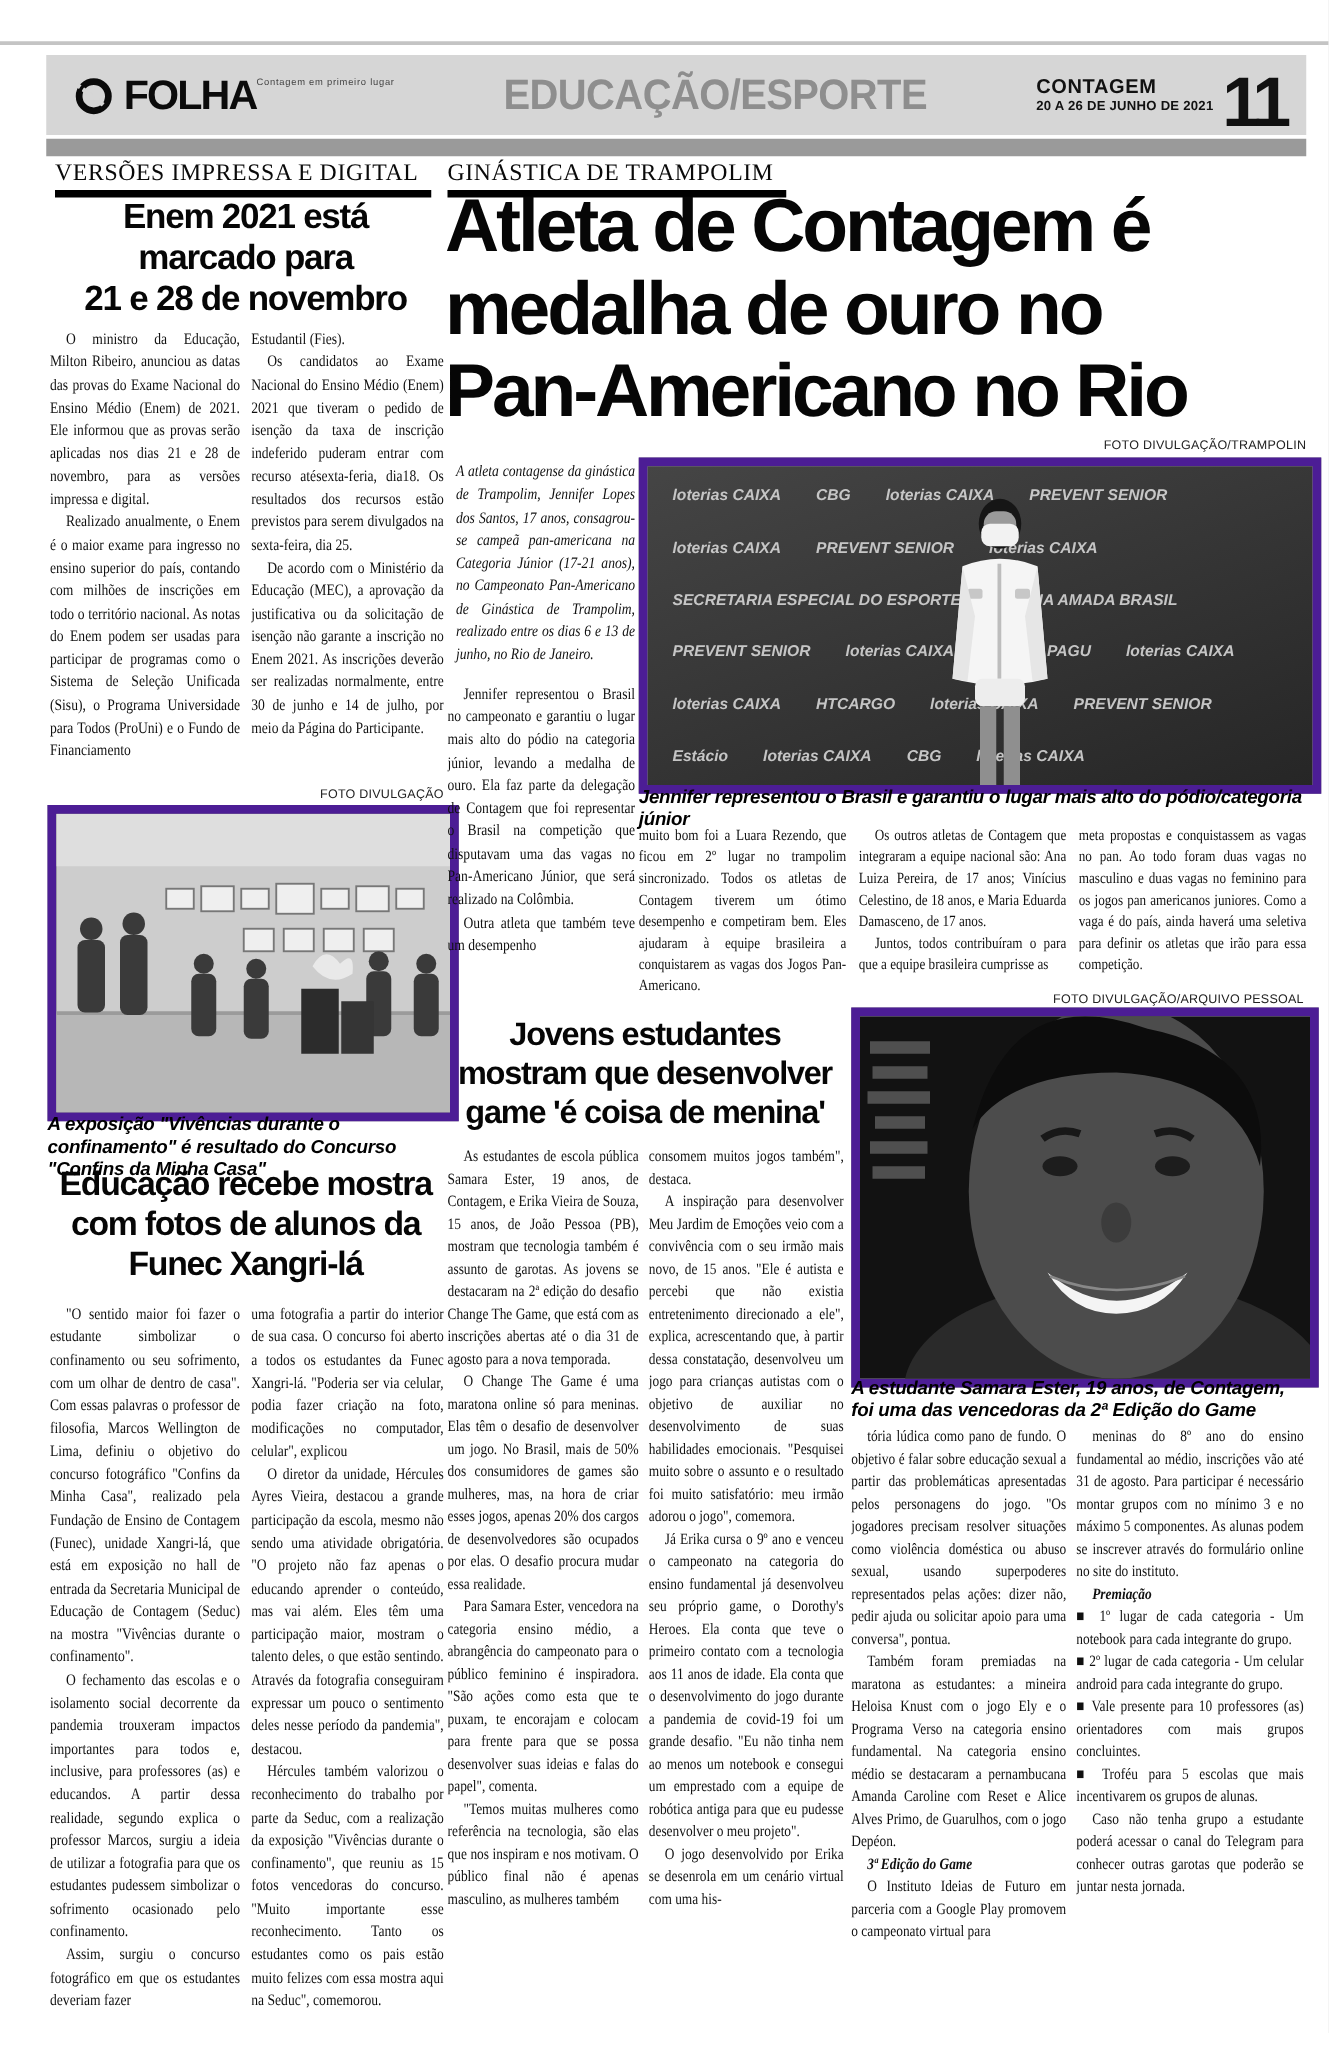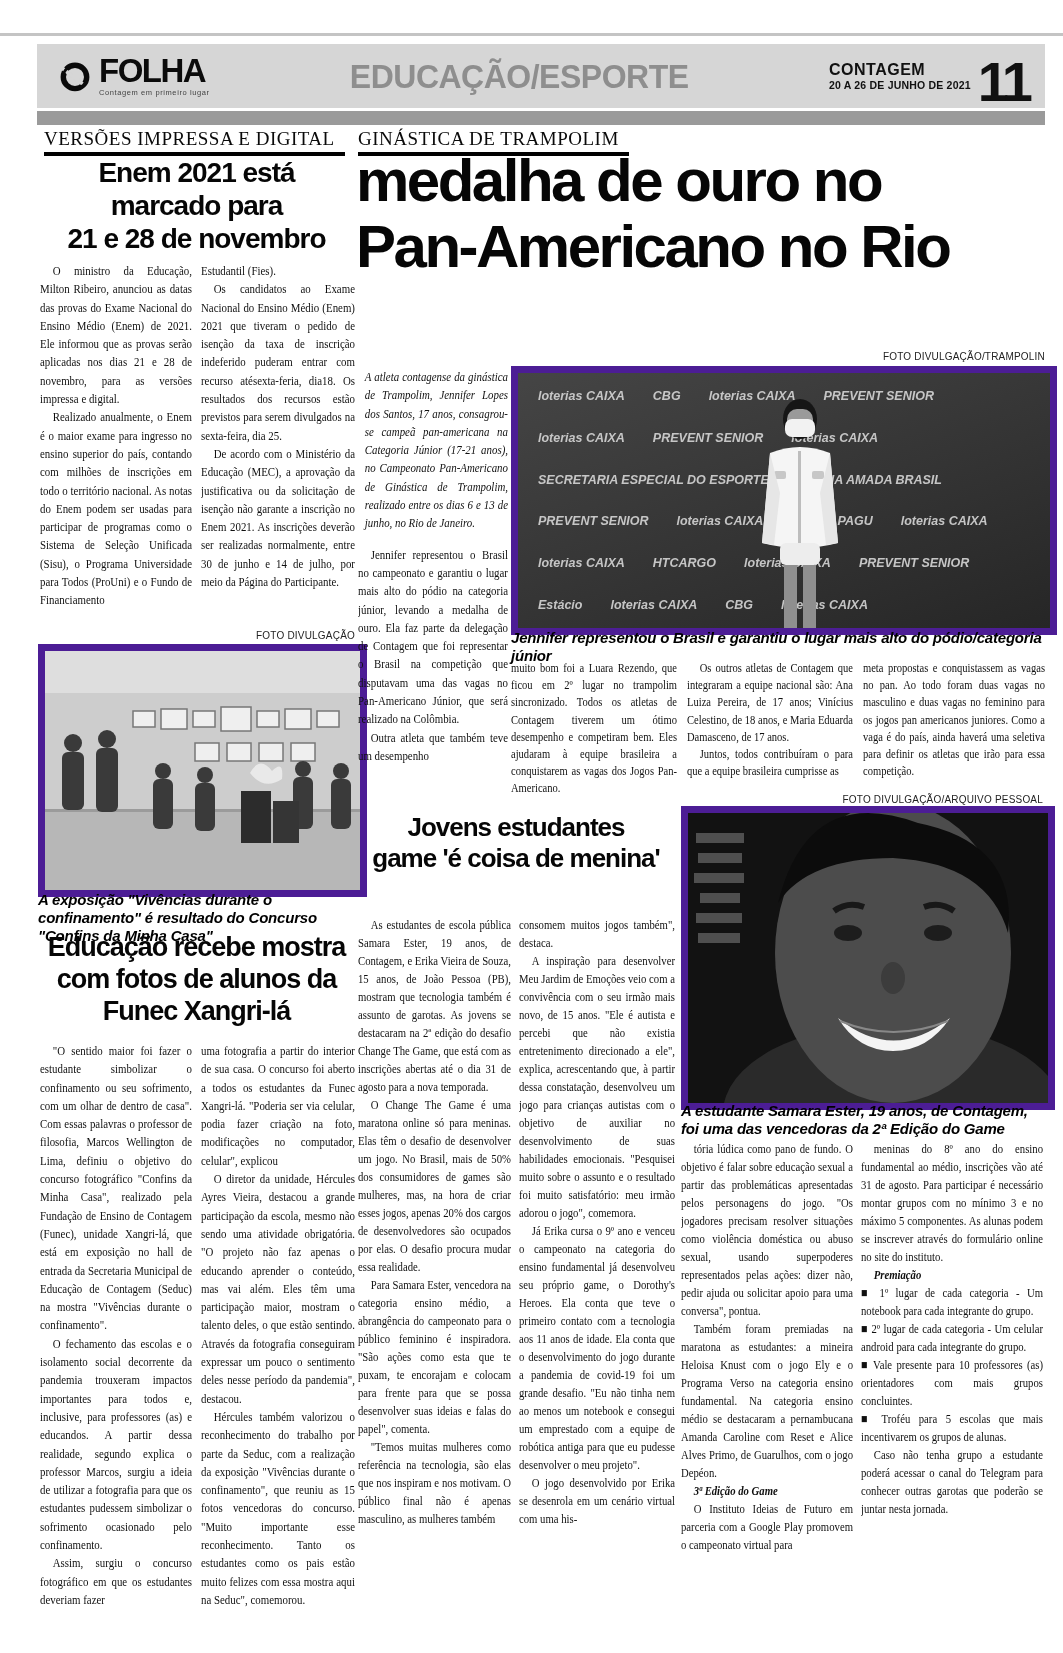--- a/index.html
+++ b/index.html
@@ -5,34 +5,34 @@
   html,body{margin:0;padding:0;background:#e8e8e8;}
   #page{position:relative;width:1063px;height:1653px;background:#fff;overflow:hidden;
         font-family:"Liberation Serif", serif;color:#111;margin:0 auto;}
   .abs{position:absolute;}
   .toprule{left:0;top:33px;width:1063px;height:3px;background:#c4c4c4;}
   
   .hbar{left:37px;top:44px;width:1008px;height:64px;background:#d6d6d6;
         display:flex;align-items:center;justify-content:space-between;}
   .logo-block{display:flex;align-items:center;gap:6px;padding-left:20px;}
   .logo-circle{width:36px;height:36px;flex:0 0 auto;}
-  .logo-col{display:flex;flex-direction:column;}
+  .logo-col{display:flex;}
   .logo-text{font:bold 33px "Liberation Sans",sans-serif;letter-spacing:-1.5px;color:#0b0b0b;line-height:0.95;}
   .logo-tag{font:7.5px "Liberation Sans",sans-serif;color:#444;letter-spacing:.6px;margin-top:1px;}
   .section-title{font:bold 34px "Liberation Sans",sans-serif;color:#8e8e8e;letter-spacing:-.5px;
                  transform:scaleX(.94);white-space:nowrap;}
   .edition{display:flex;align-items:center;gap:7px;padding-right:16px;}
   .edition-txt{}
   .edition-city{font:bold 16px "Liberation Sans",sans-serif;letter-spacing:.5px;}
   .edition-date{font:bold 10.5px "Liberation Sans",sans-serif;letter-spacing:.2px;}
   .pagenum{font:bold 56px "Liberation Sans",sans-serif;letter-spacing:-4px;line-height:.85;margin-top:12px;}
   .header-strip{left:37px;top:111px;width:1008px;height:14px;background:#9a9a9a;}
   
   .kicker{font-family:"Liberation Serif",serif;font-size:19px;letter-spacing:.5px;color:#0a0a0a;
-          border-bottom:4px solid #000000;padding:0 10px 2px 0;display:inline-block;white-space:nowrap;}
+          border-bottom:6px solid #000000;padding:0 10px 2px 0;display:inline-block;white-space:nowrap;}
   .headline{font-family:"Liberation Sans",sans-serif;font-weight:bold;color:#060606;text-align:center;}
   .hl-line{display:block;}
   .hl-enem{font-size:28px;line-height:33px;letter-spacing:-1px;}
   .hl-big{font-size:60px;line-height:66px;letter-spacing:-2.5px;text-align:left;}
   .hl-mostra{font-size:27px;line-height:32px;letter-spacing:-1px;}
   .hl-game{font-size:26px;line-height:31px;letter-spacing:-1px;}
   
   .body-col{overflow:hidden;}
   .flow{width:117.65%;transform:scaleX(.85);transform-origin:0 0;}
   .body-col p{margin:0;text-indent:15px;text-align:justify;font-family:"Liberation Serif",serif;color:#101010;}
@@ -166,20 +166,21 @@
         <p>uma fotografia a partir do interior de sua casa. O concurso foi aberto a todos os estudantes da Funec Xangri-lá. "Poderia ser via celular, podia fazer criação na foto, modificações no computador, celular", explicou</p>
         <p>O diretor da unidade, Hércules Ayres Vieira, destacou a grande participação da escola, mesmo não sendo uma atividade obrigatória. "O projeto não faz apenas o educando aprender o conteúdo, mas vai além. Eles têm uma participação maior, mostram o talento deles, o que estão sentindo. Através da fotografia conseguiram expressar um pouco o sentimento deles nesse período da pandemia", destacou.</p>
         <p>Hércules também valorizou o reconhecimento do trabalho por parte da Seduc, com a realização da exposição "Vivências durante o confinamento", que reuniu as 15 fotos vencedoras do concurso. "Muito importante esse reconhecimento. Tanto os estudantes como os pais estão muito felizes com essa mostra aqui na Seduc", comemorou.</p>
       </div>
   </div>
 
   <div class="abs" style="left:358px;top:128px;">
     <span class="kicker">GINÁSTICA DE TRAMPOLIM</span>
   </div>
   <h1 class="abs headline hl-big" style="left:356px;top:148px;width:692px;margin:0;">
+    <span class="hl-line">Atleta de Contagem é</span>
     <span class="hl-line">medalha de ouro no</span>
     <span class="hl-line">Pan-Americano no Rio</span>
   </h1>
   <div class="abs credit" style="left:511px;top:351px;width:534px;">FOTO DIVULGAÇÃO/TRAMPOLIN</div>
 
   <div class="abs body-col t-std" style="left:358px;top:368px;width:150px;height:444px;">
     <div class="flow">
       <p class="lead-para">A atleta contagense da ginástica de Trampolim, Jennifer Lopes dos Santos, 17 anos, consagrou-se campeã pan-americana na Categoria Júnior (17-21 anos), no Campeonato Pan-Americano de Ginástica de Trampolim, realizado entre os dias 6 e 13 de junho, no Rio de Janeiro.</p>
       <div>
           <p>Jennifer representou o Brasil no campeonato e garantiu o lugar mais alto do pódio na categoria júnior, levando a medalha de ouro. Ela faz parte da delegação de Contagem que foi representar o Brasil na competição que disputavam uma das vagas no Pan-Americano Júnior, que será realizado na Colômbia.</p>
@@ -241,20 +242,21 @@
       </div>
   </div>
   <div class="abs body-col t-below cont" style="left:863px;top:660px;width:182px;height:150px;">
     <div class="flow">
         <p>meta propostas e conquistassem as vagas no pan. Ao todo foram duas vagas no masculino e duas vagas no feminino para os jogos pan americanos juniores. Como a vaga é do país, ainda haverá uma seletiva para definir os atletas que irão para essa competição.</p>
       </div>
   </div>
 
   <h1 class="abs headline hl-game" style="left:356px;top:812px;width:320px;margin:0;">
     <span class="hl-line">Jovens estudantes</span>
+    <span class="hl-line">mostram que desenvolver</span>
     <span class="hl-line">game 'é coisa de menina'</span>
   </h1>
   <div class="abs body-col t-game" style="left:358px;top:916px;width:153px;height:737px;">
     <div class="flow">
         <p>As estudantes de escola pública Samara Ester, 19 anos, de Contagem, e Erika Vieira de Souza, 15 anos, de João Pessoa (PB), mostram que tecnologia também é assunto de garotas. As jovens se destacaram na 2ª edição do desafio Change The Game, que está com as inscrições abertas até o dia 31 de agosto para a nova temporada.</p>
         <p>O Change The Game é uma maratona online só para meninas. Elas têm o desafio de desenvolver um jogo. No Brasil, mais de 50% dos consumidores de games são mulheres, mas, na hora de criar esses jogos, apenas 20% dos cargos de desenvolvedores são ocupados por elas. O desafio procura mudar essa realidade.</p>
         <p>Para Samara Ester, vencedora na categoria ensino médio, a abrangência do campeonato para o público feminino é inspiradora. "São ações como esta que te puxam, te encorajam e colocam para frente para que se possa desenvolver suas ideias e falas do papel", comenta.</p>
         <p>"Temos muitas mulheres como referência na tecnologia, são elas que nos inspiram e nos motivam. O público final não é apenas masculino, as mulheres também</p>
       </div>
   </div>

